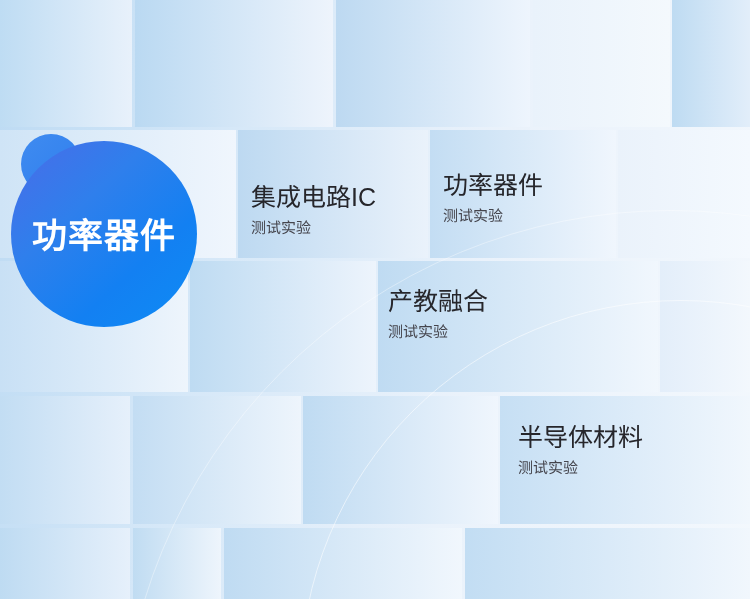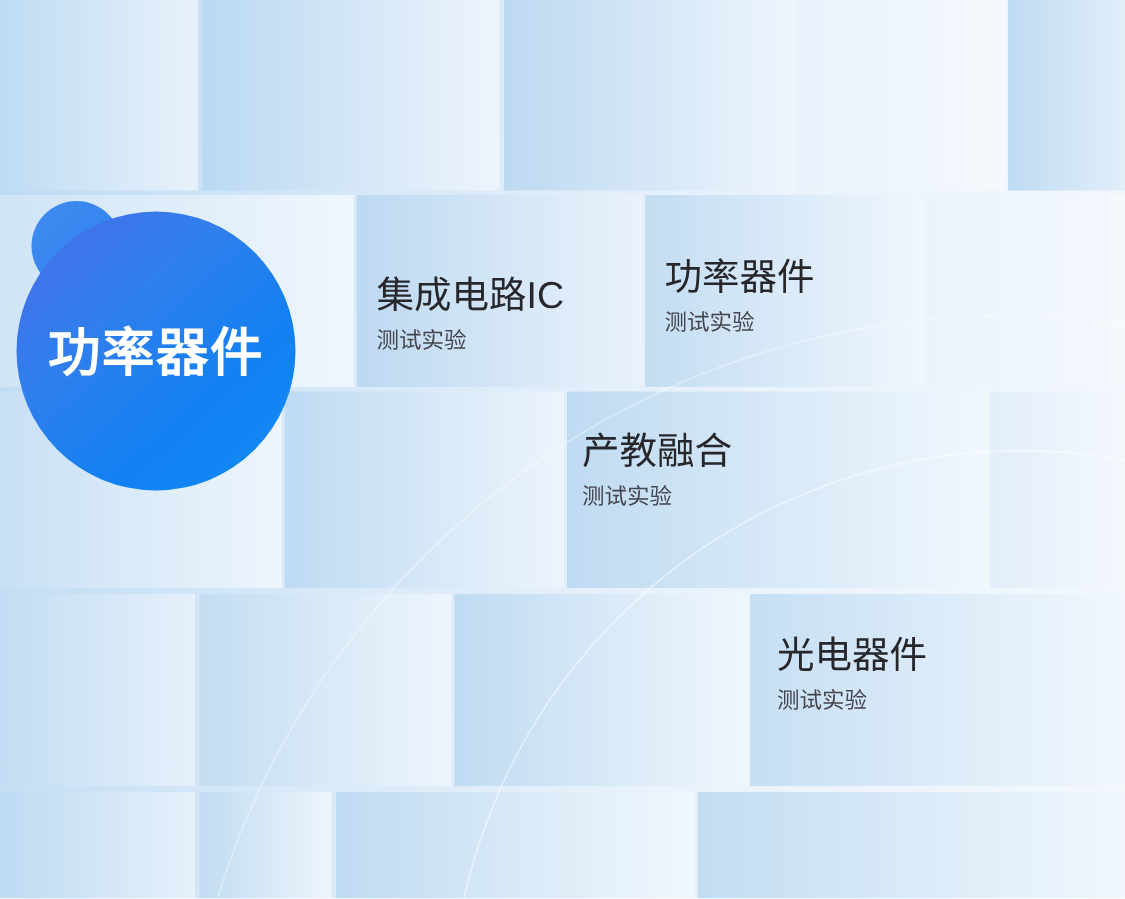--- a/index.html
+++ b/index.html
@@ -160,17 +160,17 @@
     <div class="card-title">功率器件</div>
     <div class="card-sub">测试实验</div>
   </div>
 
   <div class="card" style="left:388px; top:287px;">
     <div class="card-title">产教融合</div>
     <div class="card-sub">测试实验</div>
   </div>
 
   <div class="card" style="left:518px; top:423px;">
-    <div class="card-title">光电器件</div>
+    <div class="card-title">半导体材料</div>
     <div class="card-sub">测试实验</div>
   </div>
 
 </div>
 
 </body></html>

